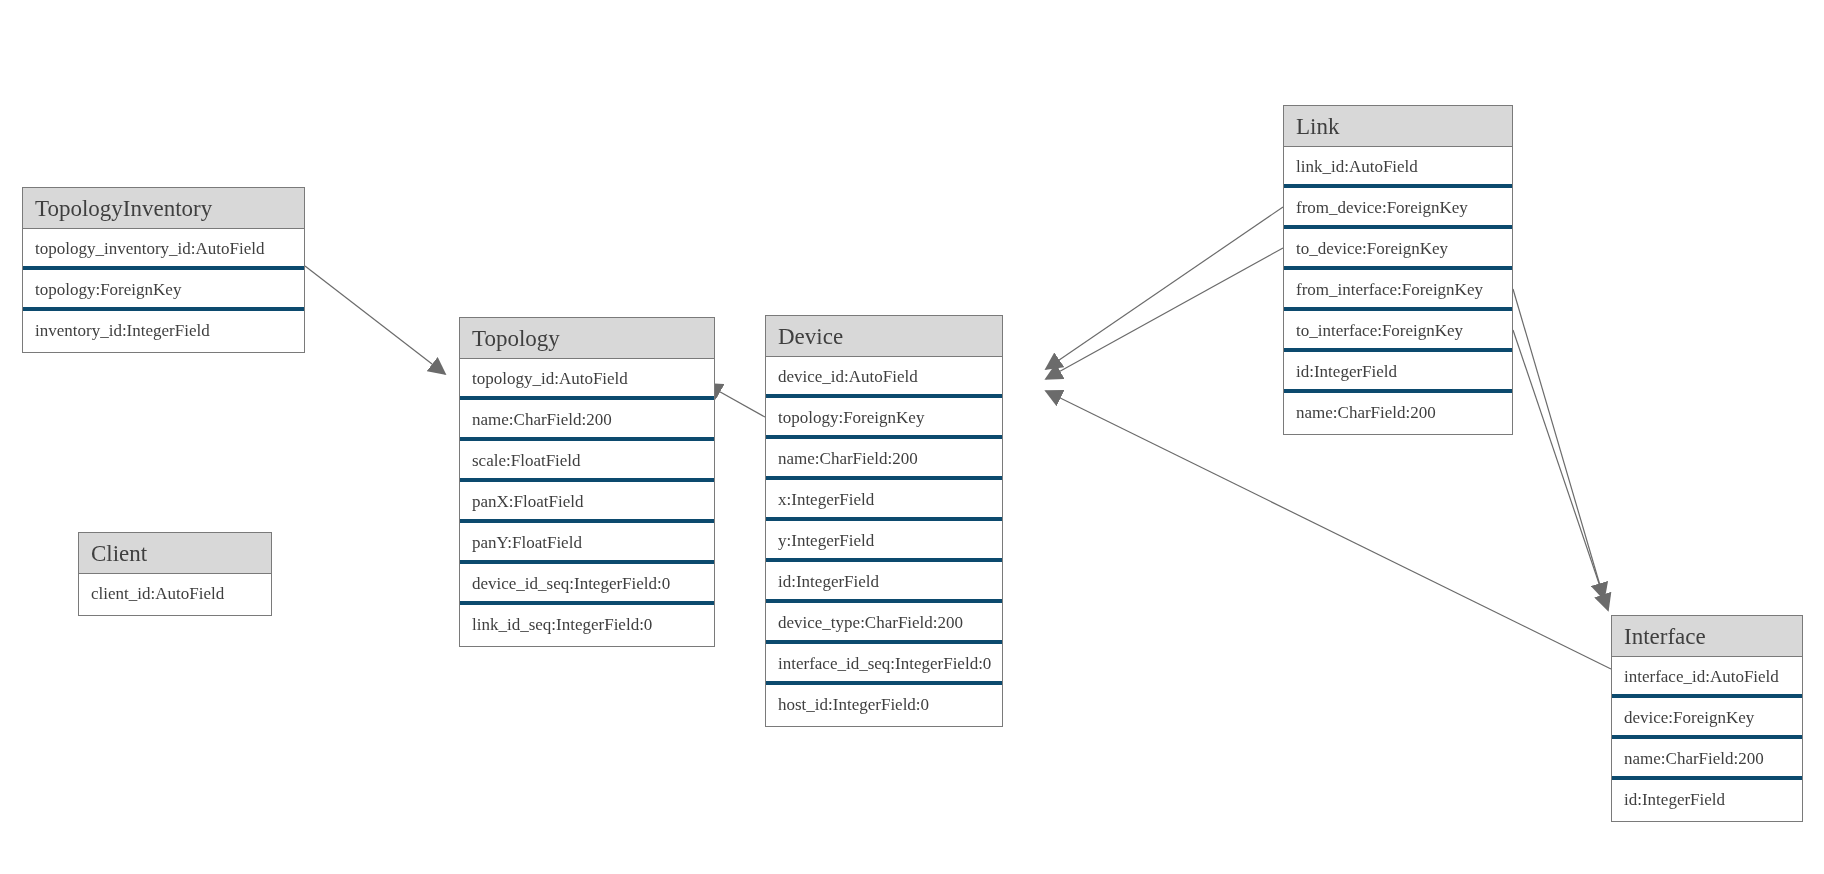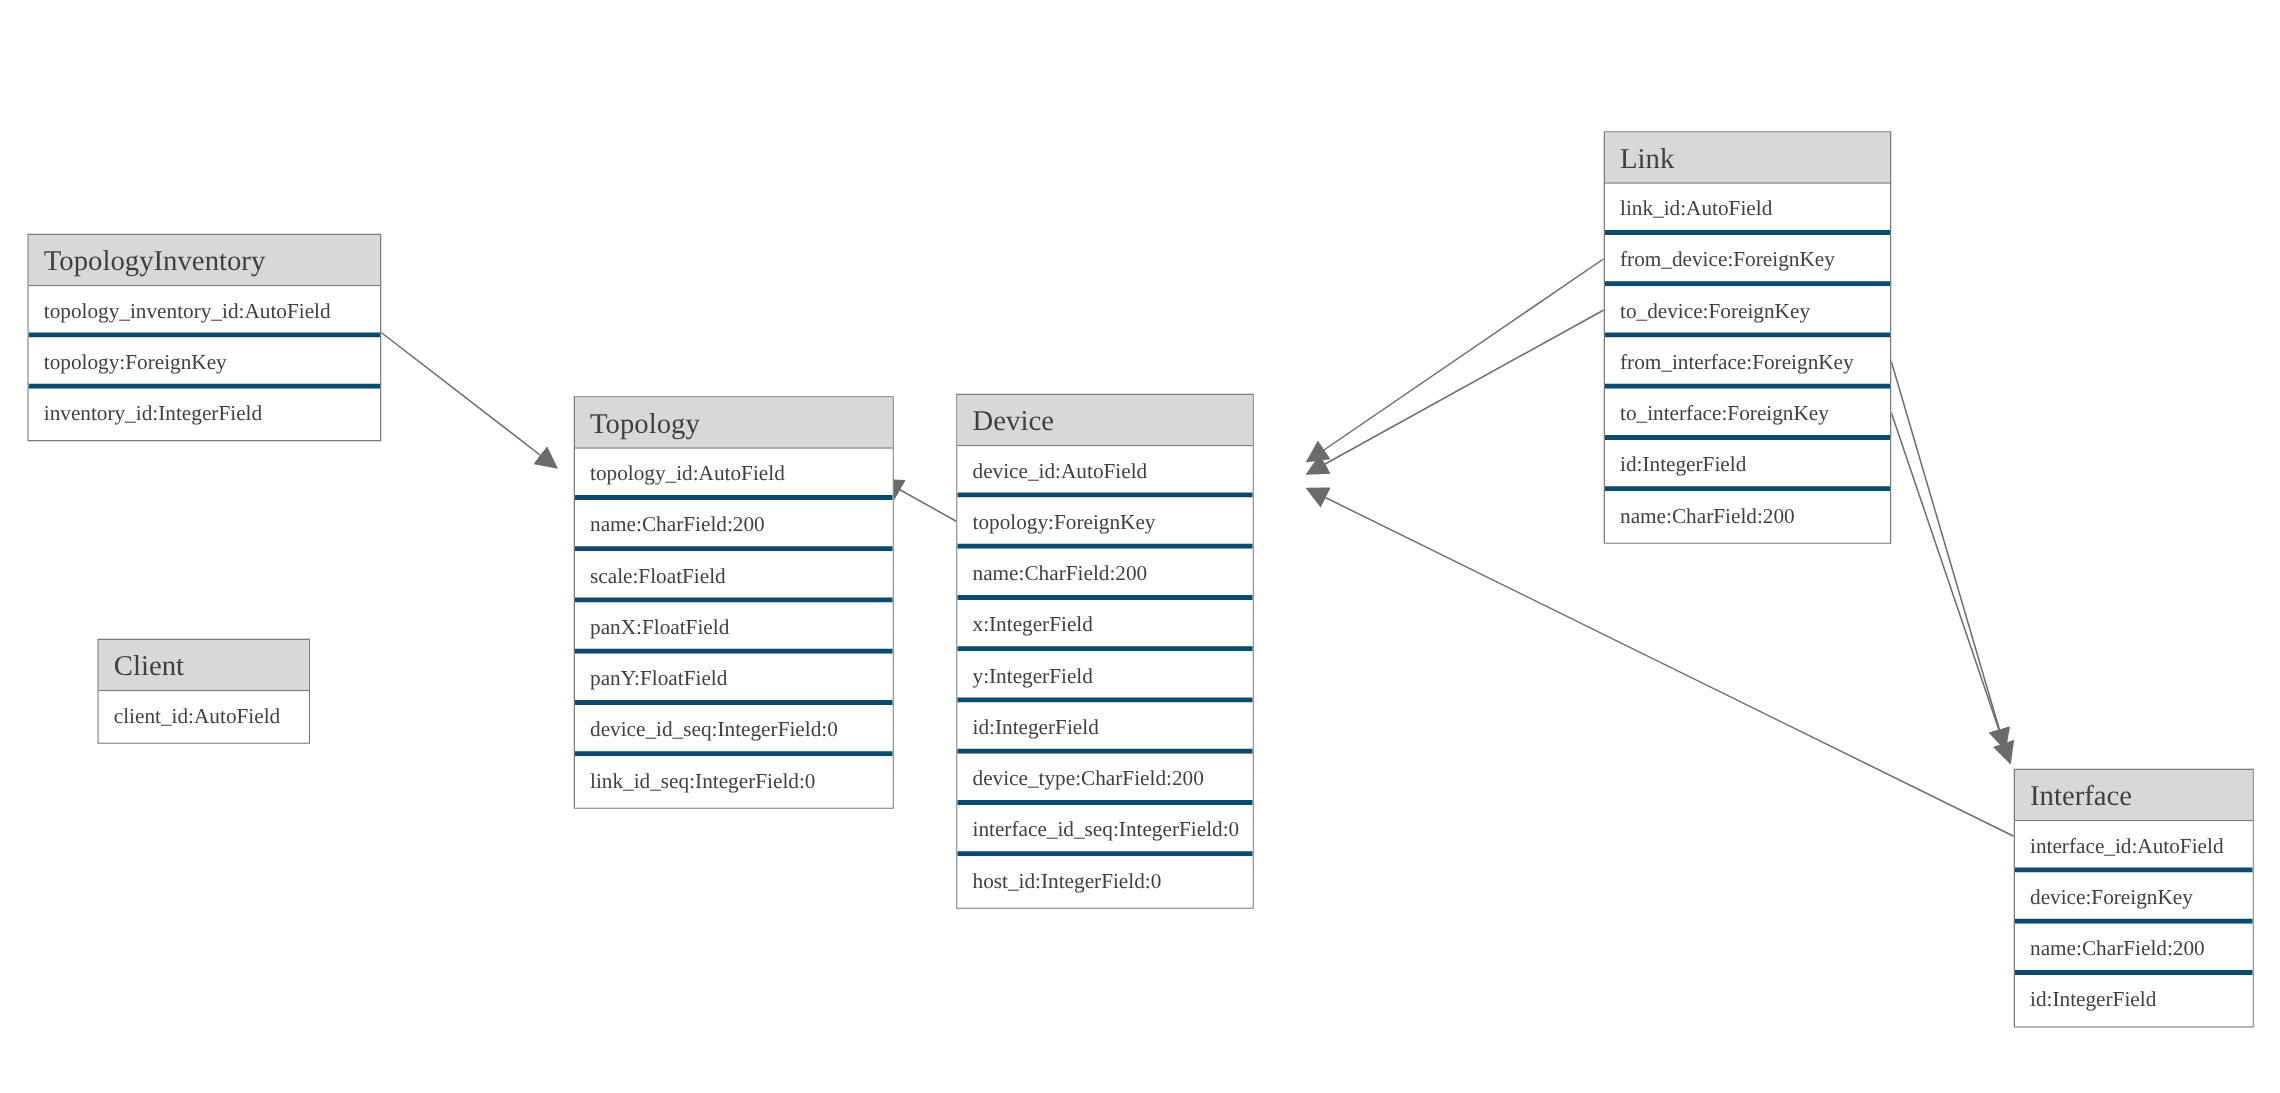--- a/index.html
+++ b/index.html
@@ -49,21 +49,21 @@
     box-sizing: border-box;
     white-space: nowrap;
     background: #ffffff;
   }
   .entity .field:last-child {
     border-bottom: none;
   }
   
   #entity-topologyinventory { left: 22px;   top: 163px; width: 283px; margin-top: 24px; }
   #entity-topology          { left: 447px;  top: 317px; width: 256px; margin-left: 12px; }
-  #entity-client            { left: 78px;   top: 511px; width: 170px; }
+  #entity-client            { left: 78px;   top: 532px; width: 194px; }
   #entity-device            { left: 765px;  top: 315px; width: 238px; }
   #entity-link              { left: 1283px; top: 105px; width: 230px; }
   #entity-interface         { left: 1611px; top: 567px; width: 192px; margin-top: 48px; }
   line.edge {
     stroke: #6b6b6b;
     stroke-width: 1.2;
   }
 </style>
 </head>
 <body>

